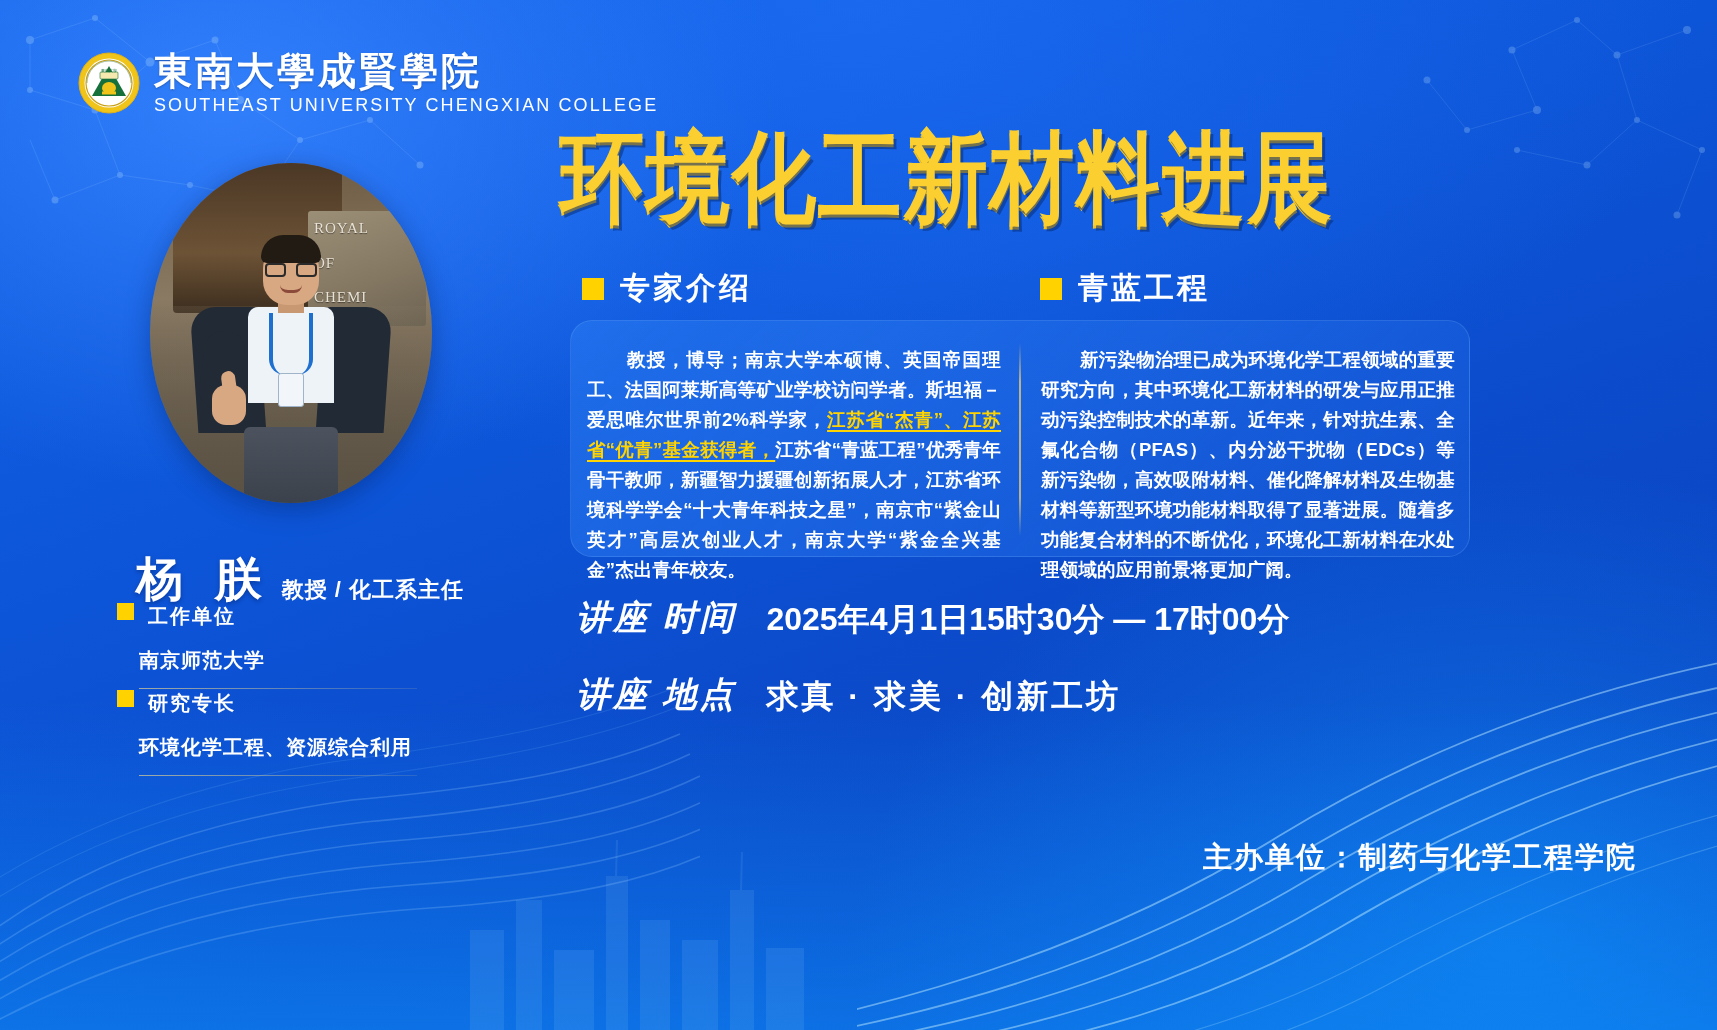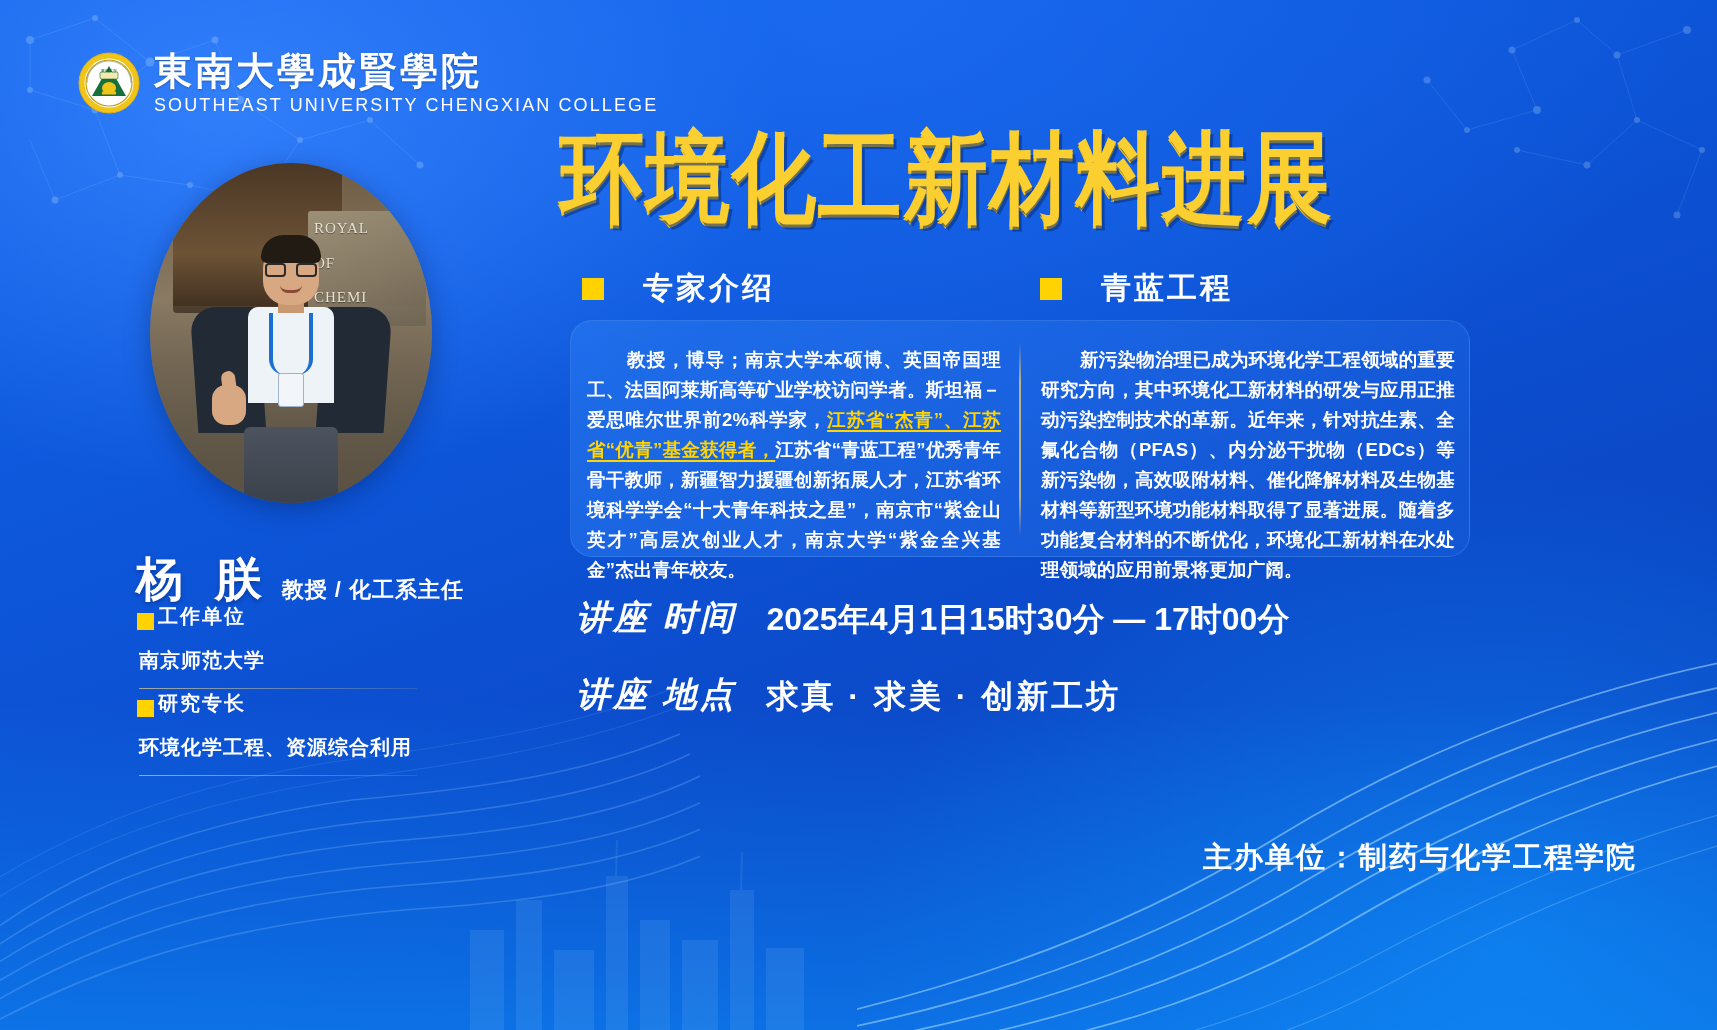--- a/index.html
+++ b/index.html
@@ -118,21 +118,21 @@
       3px 4px 0 rgba(7,46,120,.55),
       0 2px 0 #f6c41c;
     white-space:nowrap;
     transform:scaleY(1.18);
     transform-origin:left top;
   }
 
   
   .sec-head { position:absolute; display:flex; align-items:center; gap:16px; }
   .sec-mark { width:22px; height:22px; background:#ffd200; flex:0 0 22px; }
-  .sec-title { font-size:30px; font-weight:700; color:#fff; letter-spacing:3px;margin-left:23px; }
+  .sec-title { font-size:30px; font-weight:700; color:#fff; letter-spacing:3px; }
   #head-expert { left:582px; top:268px; }
   #head-content { left:1040px; top:268px; }
 
   
   #info-card {
     position:absolute; left:570px; top:320px; width:900px; height:237px;
     background:linear-gradient(135deg, rgba(40,120,240,.62), rgba(26,95,220,.45));
     border-radius:22px;
     border:1px solid rgba(150,200,255,.18);
   }
@@ -157,21 +157,21 @@
   
   #speaker-name { position:absolute; left:136px; top:548px; display:flex; align-items:flex-end; gap:10px; }
   .sp-name {
     font-family:"Liberation Serif","DejaVu Serif",serif;
     font-size:47px; font-weight:700; color:#fff; letter-spacing:10px;
     text-shadow:0 2px 4px rgba(0,25,80,.4);
   }
   .sp-role { font-size:22px; font-weight:700; color:#fff; letter-spacing:1px; padding-bottom:6px; }
 
   .field { position:absolute; left:117px; width:300px; }
-  .field-head { display:flex; align-items:flex-end; gap:4px;margin-left:20px; }
+  .field-head { display:flex; align-items:flex-start; gap:14px; }
   .field-mark { width:17px; height:17px; background:#ffd200; flex:0 0 17px; }
   .field-label { font-size:20px; font-weight:700; color:#fff; letter-spacing:2px; }
   .field-value {
     margin-top:17px; margin-left:22px;
     font-size:20px; font-weight:700; color:#fff; letter-spacing:1px; white-space:nowrap;
   }
   .field-rule {
     margin-top:14px; margin-left:22px; height:1px;
     background:linear-gradient(to right, rgba(210,200,150,.75), rgba(210,200,150,.15));
   }

